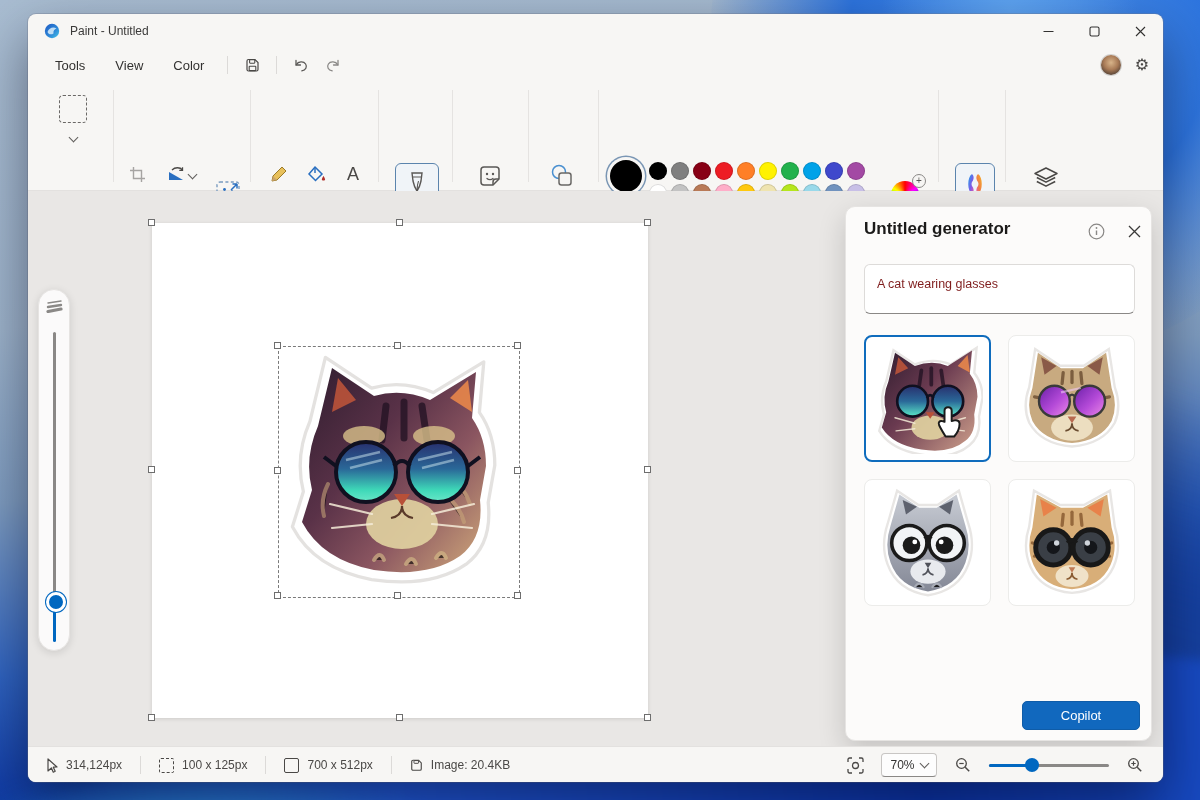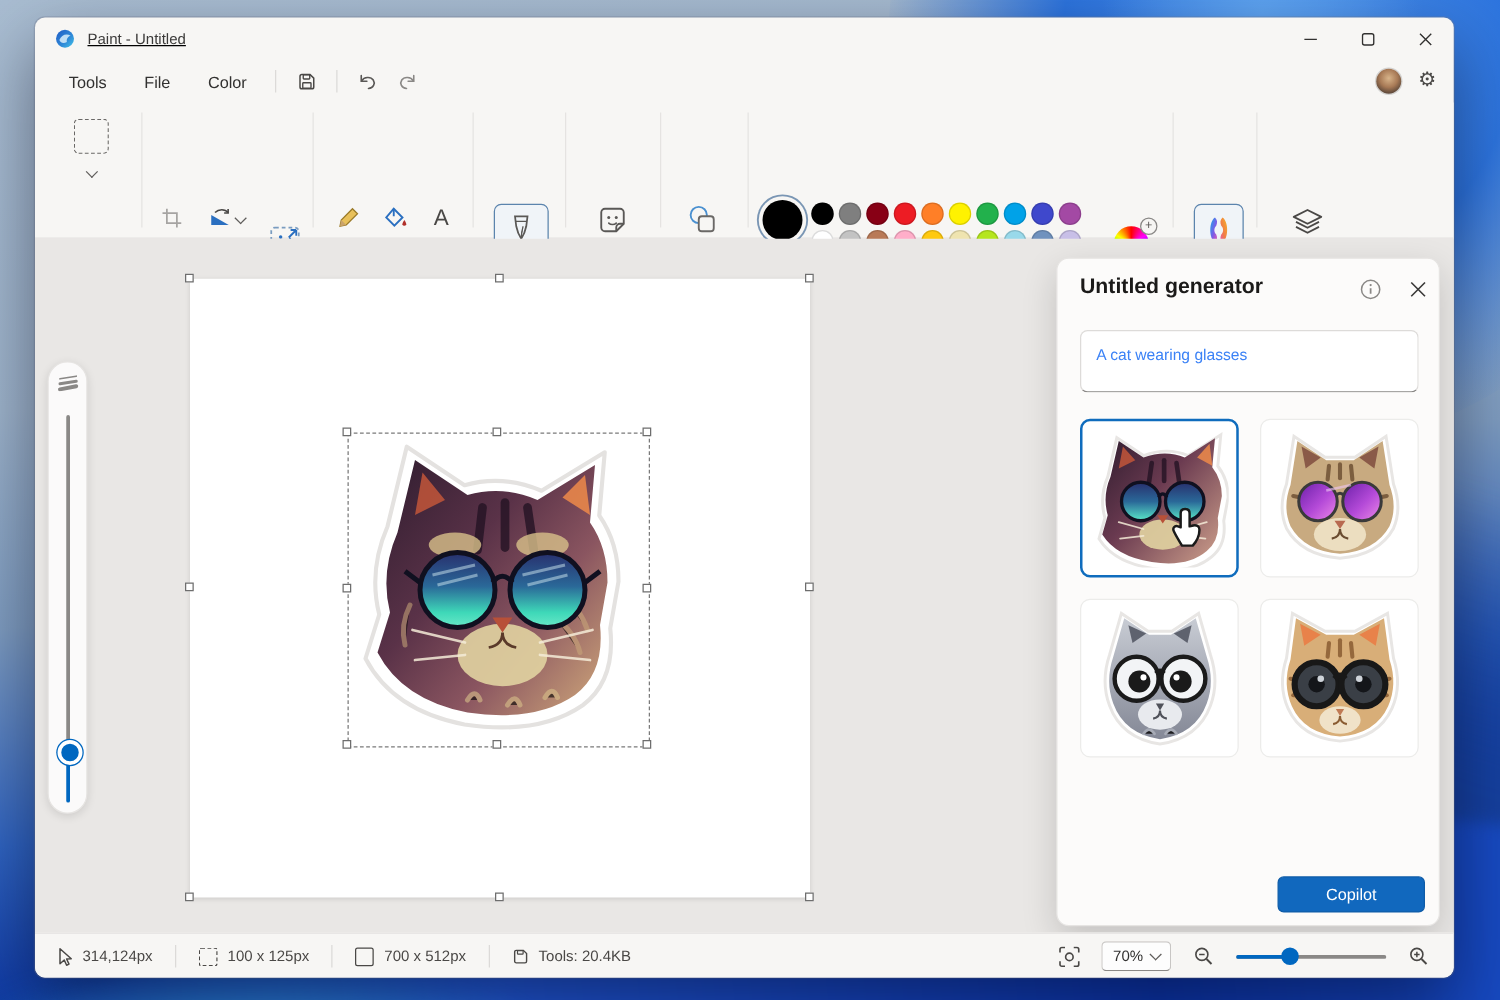--- a/index.html
+++ b/index.html
@@ -15,21 +15,21 @@
     background:linear-gradient(90deg,#0a2f98 0%,#2158d6 35%,#0c35a8 70%,#1e56d0 100%);}
   .wall-ribbon2{position:absolute;left:-60px;top:760px;width:520px;height:180px;border-radius:50%;
     filter:blur(10px);background:radial-gradient(ellipse,#3fc2ea 0%,rgba(63,194,234,0) 70%);opacity:.8;}
   .wall-diag{position:absolute;right:-220px;top:360px;width:760px;height:640px;transform:rotate(18deg);
     filter:blur(8px);background:linear-gradient(180deg,rgba(22,66,170,0) 0%,#15409f 35%,#0a2a85 100%);}
 
   .window{position:absolute;left:28px;top:14px;width:1135px;height:768px;border-radius:8px;overflow:hidden;
     background:#f7f6f4;box-shadow:0 22px 55px rgba(0,0,20,.45),0 0 0 1px rgba(120,130,150,.35);}
 
   
-  .titlebar{position:relative;height:34px;display:flex;align-items:center;text-decoration:underline;}
+  .titlebar{position:relative;height:34px;display:flex;align-items:center;}
   .app-title{font-size:12px;color:#3b3a39;margin-left:10px;}
   .win-controls{position:absolute;right:0;top:0;height:34px;display:flex;}
   .win-btn{width:46px;height:34px;display:flex;align-items:center;justify-content:center;}
 
   
   .menubar{position:relative;height:34px;display:flex;align-items:center;padding-left:12px;}
   .menu-item{font-size:13px;color:#323130;padding:5px 15px;border-radius:4px;}
   .mb-sep{width:1px;height:18px;background:#dcdad8;margin:0 8px;}
   .mb-icon-btn{width:32px;height:28px;display:flex;align-items:center;justify-content:center;border-radius:4px;}
   .menubar-right{position:absolute;right:14px;top:0;height:34px;display:flex;align-items:center;gap:14px;}
@@ -71,21 +71,21 @@
   .vfill{position:absolute;left:14px;top:309px;width:3px;height:43px;background:#0067c0;border-radius:2px;}
   .vthumb{position:absolute;left:7px;top:302px;width:14px;height:14px;border-radius:50%;background:#0067c0;
     border:3px solid #fff;box-shadow:0 0 0 1px #0067c0;box-sizing:content-box;}
 
   
   .panel{position:absolute;left:817px;top:15px;width:307px;height:535px;background:#fcfbfa;border:1px solid #e6e4e2;
     border-radius:10px;box-shadow:0 10px 28px rgba(0,0,0,.16);box-sizing:border-box;}
   .panel-title{position:absolute;left:18px;top:12px;font-size:17px;font-weight:700;color:#1b1a19;}
   .panel-icon-btn{position:absolute;top:12px;width:24px;height:24px;display:flex;align-items:center;justify-content:center;border-radius:4px;}
   .prompt-box{position:absolute;left:18px;top:57px;width:271px;height:50px;background:#fff;border:1px solid #dddbd9;
-    border-bottom:1.5px solid #8a8886;border-radius:6px;box-sizing:border-box;font-size:12.5px;color:#3b82f6;
+    border-bottom:1.5px solid #8a8886;border-radius:6px;box-sizing:border-box;font-size:12.5px;color:#7f1d1d;
     padding:11px 12px;line-height:1.3;}
   .thumb{position:absolute;width:127px;height:127px;background:#fff;border:1px solid #ececea;border-radius:8px;
     box-sizing:border-box;display:flex;align-items:center;justify-content:center;overflow:hidden;}
   .thumb-sel{border:2px solid #0f6cbd;}
   .gen-btn{position:absolute;left:176px;top:494px;width:118px;height:29px;background:#1168be;border:1px solid #0f5ca8;
     border-radius:5px;color:#fff;font-size:13px;display:flex;align-items:center;justify-content:center;box-sizing:border-box;}
   .cursor-hand{position:absolute;left:88px;top:198px;width:30px;height:34px;pointer-events:none;}
 
   
   .statusbar{position:relative;height:37px;background:#f7f6f4;border-top:1px solid #e3e1df;display:flex;align-items:center;
@@ -141,21 +141,21 @@
         <div class="win-btn">
           <svg width="11" height="11" viewBox="0 0 11 11">
               <path d="M1,1 L10,10 M10,1 L1,10" stroke="#323130" stroke-width="1.1"></path>
             </svg>
         </div>
       </div>
     </div>
 
     <div class="menubar">
       <span class="menu-item">Tools</span>
-      <span class="menu-item">File</span>
+      <span class="menu-item">View</span>
       <span class="menu-item">Color</span>
       <div class="mb-sep"></div>
       <div class="mb-icon-btn">
         <svg width="15" height="15" viewBox="0 0 15 15">
           <path d="M2,3 a1.5,1.5 0 0 1 1.5,-1.5 H10 L13,4.5 V11.5 a1.5,1.5 0 0 1 -1.5,1.5 H3.5 A1.5,1.5 0 0 1 2,11.5 Z" fill="none" stroke="#4a4846" stroke-width="1.2"></path>
           <rect x="4.6" y="1.8" width="5.2" height="3.4" rx=".6" fill="none" stroke="#4a4846" stroke-width="1.1"></rect>
           <rect x="4.2" y="8.2" width="6.6" height="4.4" rx=".6" fill="none" stroke="#4a4846" stroke-width="1.1"></rect>
         </svg>
       </div>
       <div class="mb-sep"></div>
@@ -644,21 +644,21 @@
       <div class="sb-item">
         <div style="width:13px;height:13px;border:1.3px solid #4a4846;border-radius:2px"></div>
         <span>700 x 512px</span>
       </div>
       <div class="sb-sep"></div>
       <div class="sb-item">
         <svg width="13" height="13" viewBox="0 0 15 15">
           <path d="M2,3 a1.5,1.5 0 0 1 1.5,-1.5 H10 L13,4.5 V11.5 a1.5,1.5 0 0 1 -1.5,1.5 H3.5 A1.5,1.5 0 0 1 2,11.5 Z" fill="none" stroke="#4a4846" stroke-width="1.3"></path>
           <rect x="4.6" y="1.8" width="5.2" height="3.2" rx=".6" fill="none" stroke="#4a4846" stroke-width="1.1"></rect>
         </svg>
-        <span>Tools: 20.4KB</span>
+        <span>Image: 20.4KB</span>
       </div>
 
       <div class="sb-right">
         <div class="mb-icon-btn">
           <svg width="17" height="17" viewBox="0 0 17 17">
             <path d="M1,5 V2.5 A1.5,1.5 0 0 1 2.5,1 H5 M12,1 H14.5 A1.5,1.5 0 0 1 16,2.5 V5 M16,12 V14.5 A1.5,1.5 0 0 1 14.5,16 H12 M5,16 H2.5 A1.5,1.5 0 0 1 1,14.5 V12" fill="none" stroke="#4a4846" stroke-width="1.3"></path>
             <circle cx="8.5" cy="8.5" r="3" fill="none" stroke="#4a4846" stroke-width="1.3"></circle>
           </svg>
         </div>
         <div class="zoom-box">

